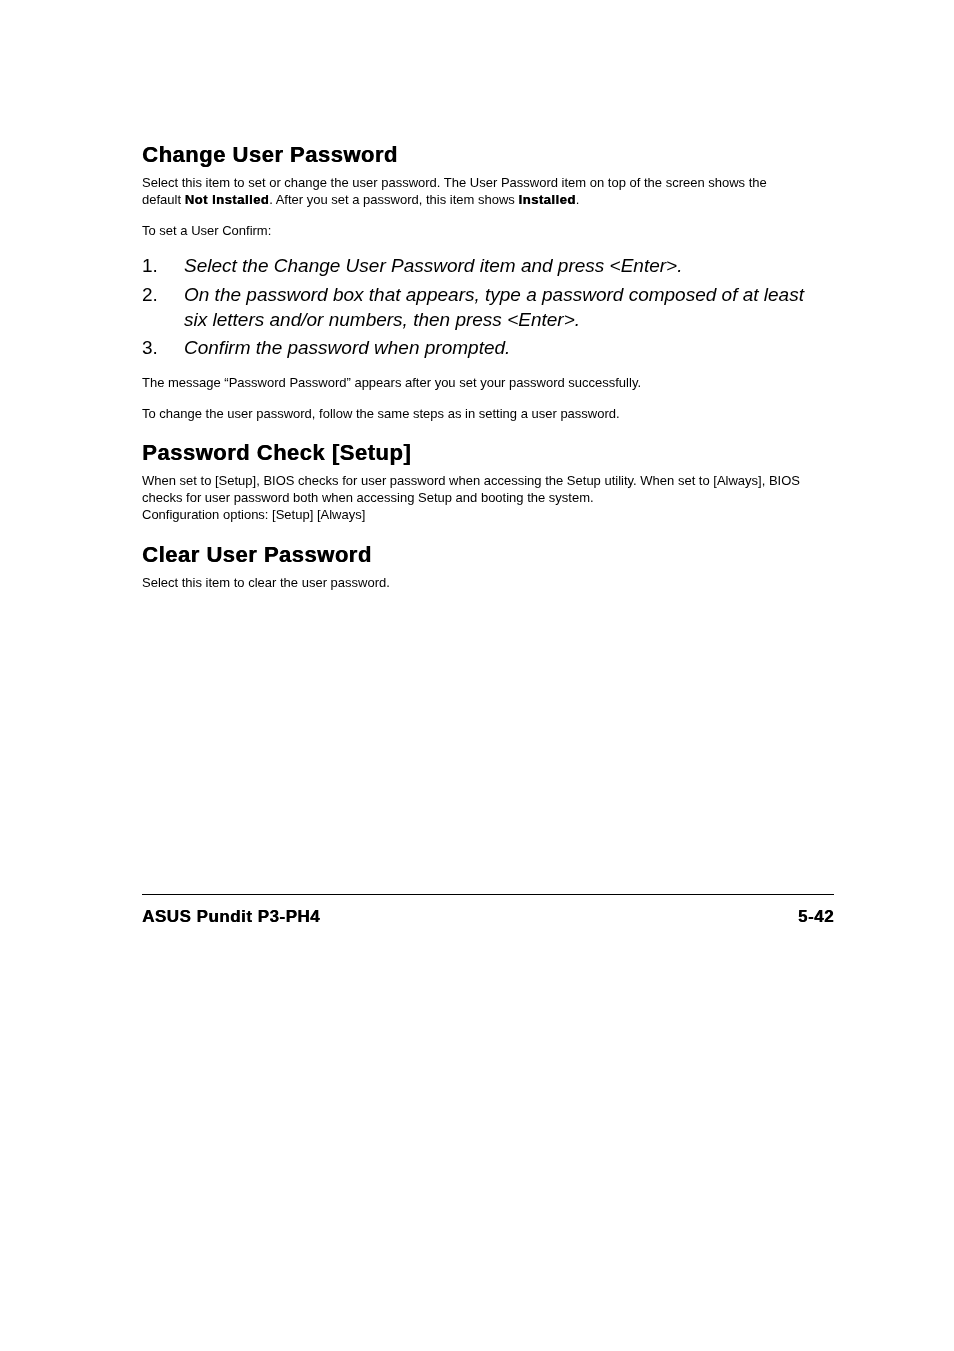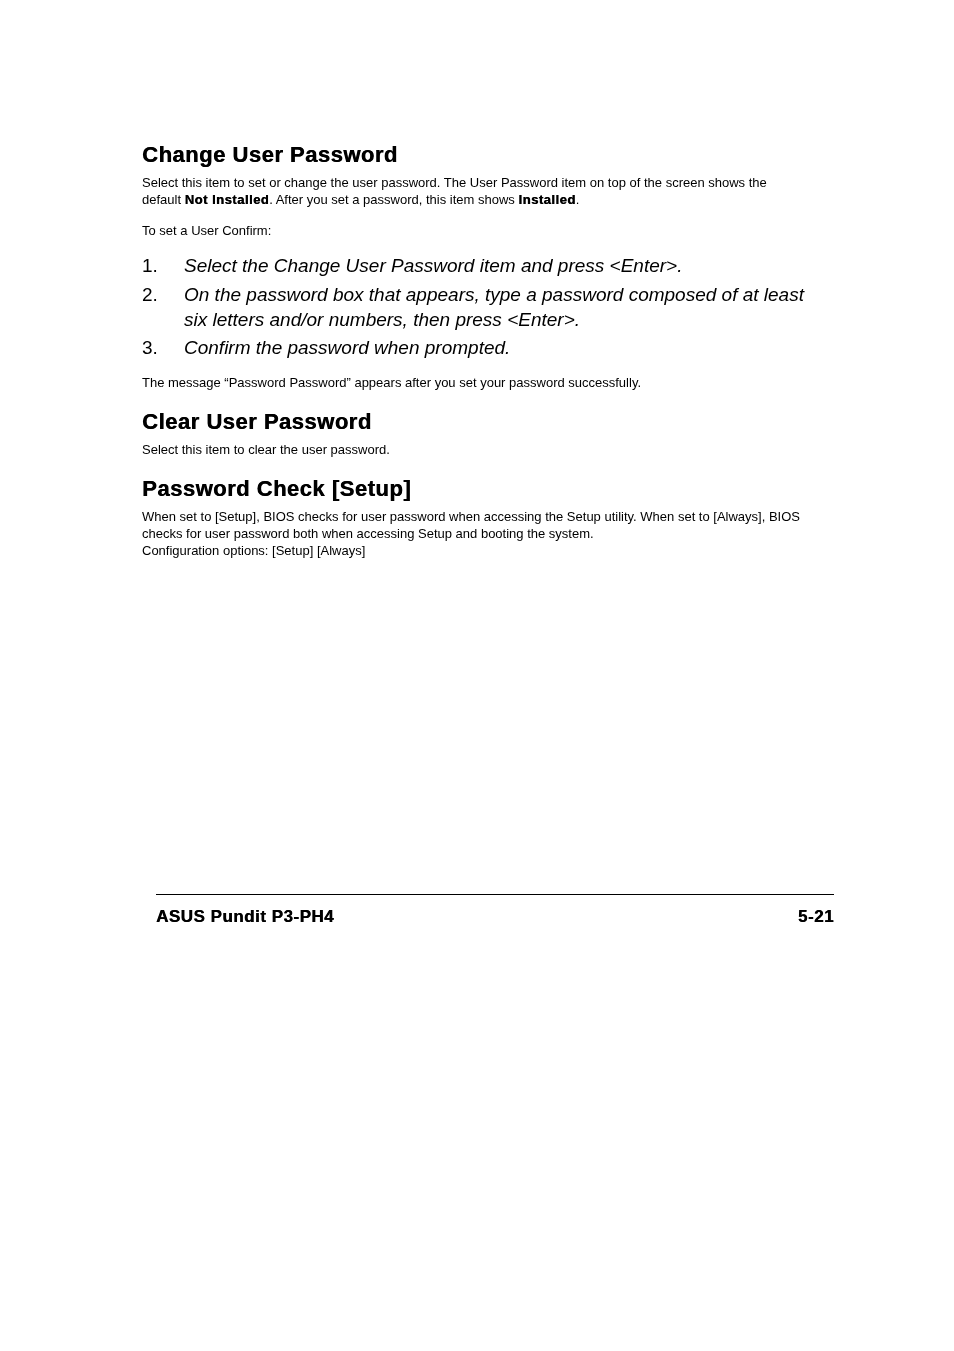--- a/index.html
+++ b/index.html
@@ -32,21 +32,21 @@
     font-size: 19px;
     line-height: 1.32;
     display: flex;
     margin-bottom: 3px;
   }
   ol.steps li .num { flex: 0 0 42px; }
   ol.steps li .txt { flex: 1; font-style: italic; }
   .section-block { margin-bottom: 18px; }
   .footer {
     position: absolute;
-    left: 156px;
+    left: 142px;
     right: 120px;
     bottom: 90px;
     border-top: 1.5px solid #000;
     padding-top: 12px;
     display: flex;
     justify-content: space-between;
     font-size: 17px;
     font-weight: 900;
     letter-spacing: 0.5px;
     text-shadow: 0.4px 0 0 currentColor;
@@ -72,32 +72,33 @@
         <li>
           <span class="num">2.</span>
           <span class="txt">On the password box that appears, type a password composed of at least six letters and/or numbers, then press &lt;Enter&gt;.</span>
         </li>
         <li>
           <span class="num">3.</span>
           <span class="txt">Confirm the password when prompted.</span>
         </li>
       </ol>
       <p class="body-text">The message “Password Password” appears after you set your password successfully.</p>
-    </div>
-
-    <div class="section-block">
-      <h2 class="section-heading">Clear User Password</h2>
-      <p class="body-text">Select this item to clear the user password.</p>
+      <p class="body-text">To change the user password, follow the same steps as in setting a user password.</p>
     </div>
 
     <div class="section-block">
       <h2 class="section-heading">Password Check [Setup]</h2>
       <p class="body-text" style="margin-bottom:0;">When set to [Setup], BIOS checks for user password when accessing the Setup utility. When set to [Always], BIOS checks for user password both when accessing Setup and booting the system.</p>
       <p class="body-text">Configuration options: [Setup] [Always]</p>
     </div>
 
+    <div class="section-block">
+      <h2 class="section-heading">Clear User Password</h2>
+      <p class="body-text">Select this item to clear the user password.</p>
+    </div>
+
   </div>
 
   <div class="footer">
     <span>ASUS Pundit P3-PH4</span>
-    <span>5-21</span>
+    <span>5-42</span>
   </div>
 </div>
 
 </body></html>

